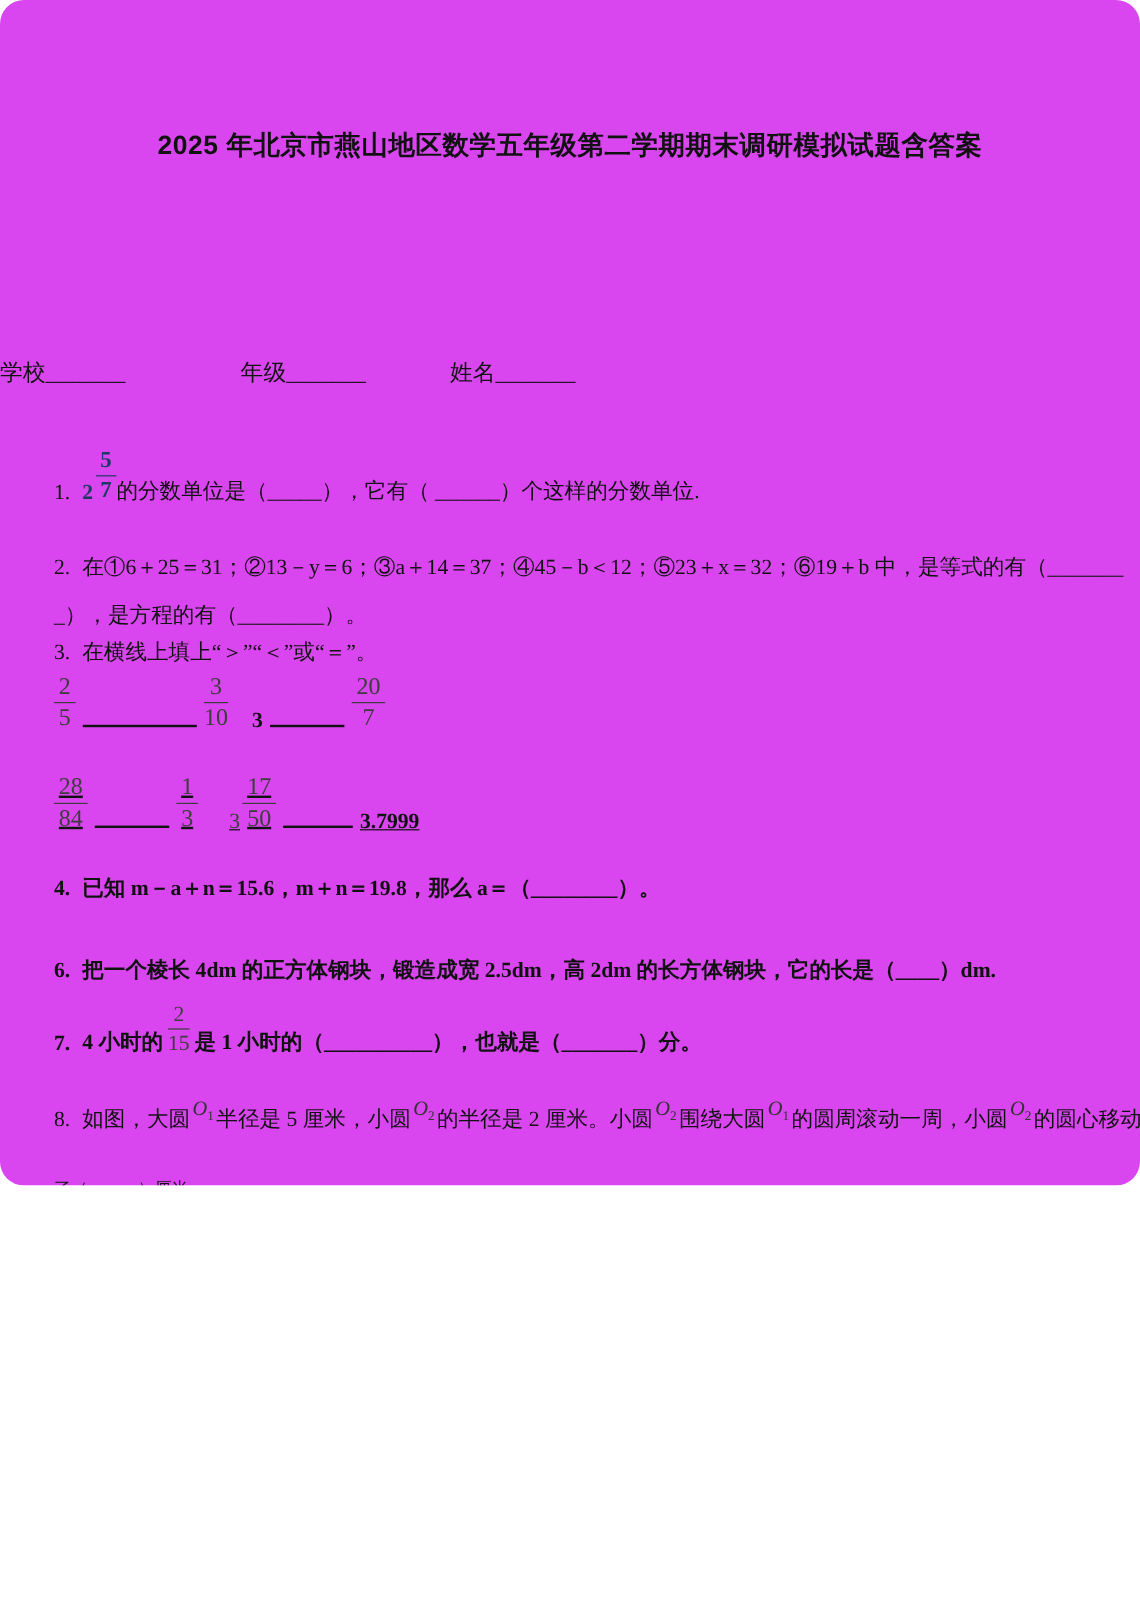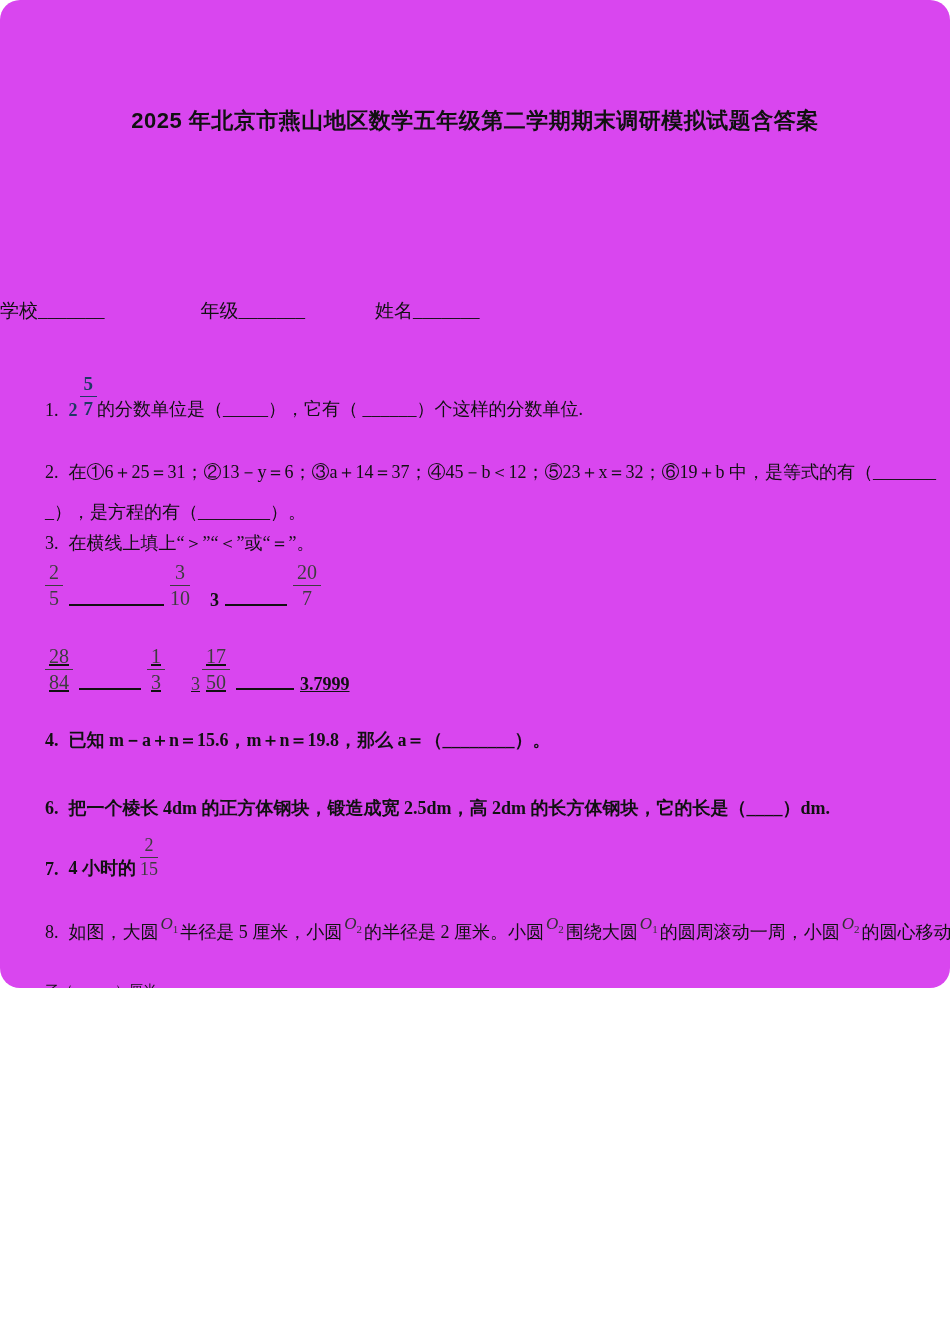--- a/index.html
+++ b/index.html
@@ -129,20 +129,21 @@
     <span class="qno">6.</span><span>把一个棱长 4dm 的正方体钢块，锻造成宽 2.5dm，高 2dm 的长方体钢块，它的长是（____）dm.</span>
   </div>
 
   <div class="q q7 flexline">
     <span class="qno">7.</span>
     <span>4 小时的</span>
     <span class="frac gray" style="margin:0 4px;">
       <span class="fn">2</span>
         <span class="fd">15</span>
     </span>
+    <span>是 1 小时的（__________），也就是（_______）分。</span>
   </div>
 
   <div class="q q8a">
     <span class="qno">8.</span><span>如图，大圆</span><span class="ol"><span>O</span><sub>1</sub></span><span>半径是 5 厘米，小圆</span><span class="ol"><span>O</span><sub>2</sub></span><span>的半径是 2 厘米。小圆</span><span class="ol"><span>O</span><sub>2</sub></span><span>围绕大圆</span><span class="ol"><span>O</span><sub>1</sub></span><span>的圆周滚动一周，小圆</span><span class="ol"><span>O</span><sub>2</sub></span><span>的圆心移动</span>
   </div>
   <div class="q q8b">了（______）厘米。</div>
 
   <div class="figure">
     <svg width="190" height="145" viewBox="0 0 190 145">
       <circle cx="68" cy="78" r="45" fill="none" stroke="#111" stroke-width="2.4"></circle>

